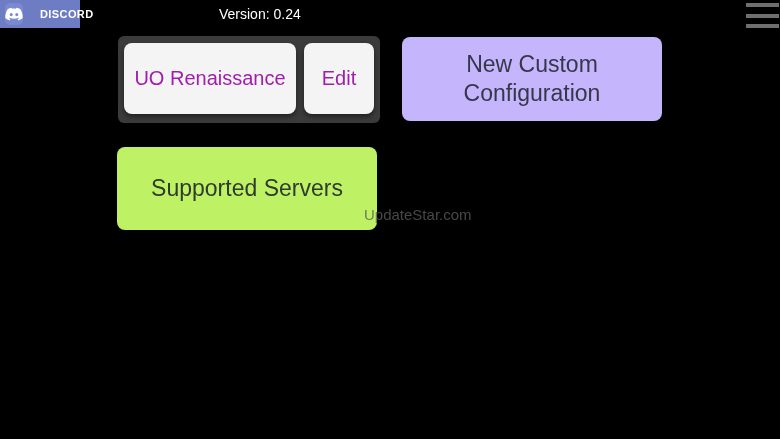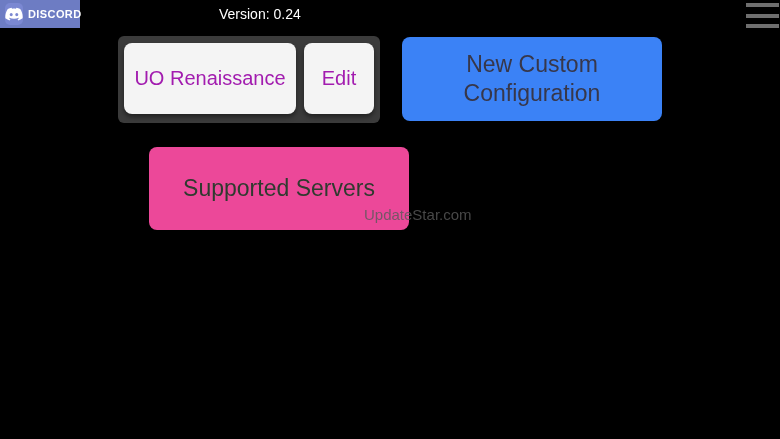--- a/index.html
+++ b/index.html
@@ -31,21 +31,21 @@
     border-radius: 5px;
     display: flex;
     align-items: center;
     justify-content: center;
   }
   .discord-wordmark {
     color: #ffffff;
     font-size: 11px;
     font-weight: 800;
     letter-spacing: 0.4px;
-    margin-left: 5px;
+    margin-left: 17px;
     font-style: normal;
   }
   .topbar-text {
     position: absolute;
     top: 6px;
     color: #ffffff;
     font-size: 14px;
     white-space: nowrap;
   }
   .join-text { left: 89px; }
@@ -94,34 +94,33 @@
     background: #f4f4f4;
     font-size: 20px;
   }
   .btn-profile { flex: 1; }
   .btn-edit { width: 70px; }
 
   .btn-new-custom {
     position: absolute;
     left: 402px; top: 37px;
     width: 260px; height: 84px;
-    background: #3b82f6;
+    background: #c4b5fd;
     font-size: 23px;
     color: #37374a;
     line-height: 1.25;
     padding: 0 30px;
   }
   .btn-supported {
     position: absolute;
     left: 117px; top: 147px;
     width: 260px; height: 83px;
-    background: #ec4899;
+    background: #bef264;
     font-size: 23px;
     color: #2f3b2f;
-    margin-left: 32px;
   }
 
   .watermark {
     position: absolute;
     left: 334px; top: 206px;
     font-size: 15px;
     color: #5a5a5a;
     opacity: 0.8;
     pointer-events: none;
     white-space: nowrap;

